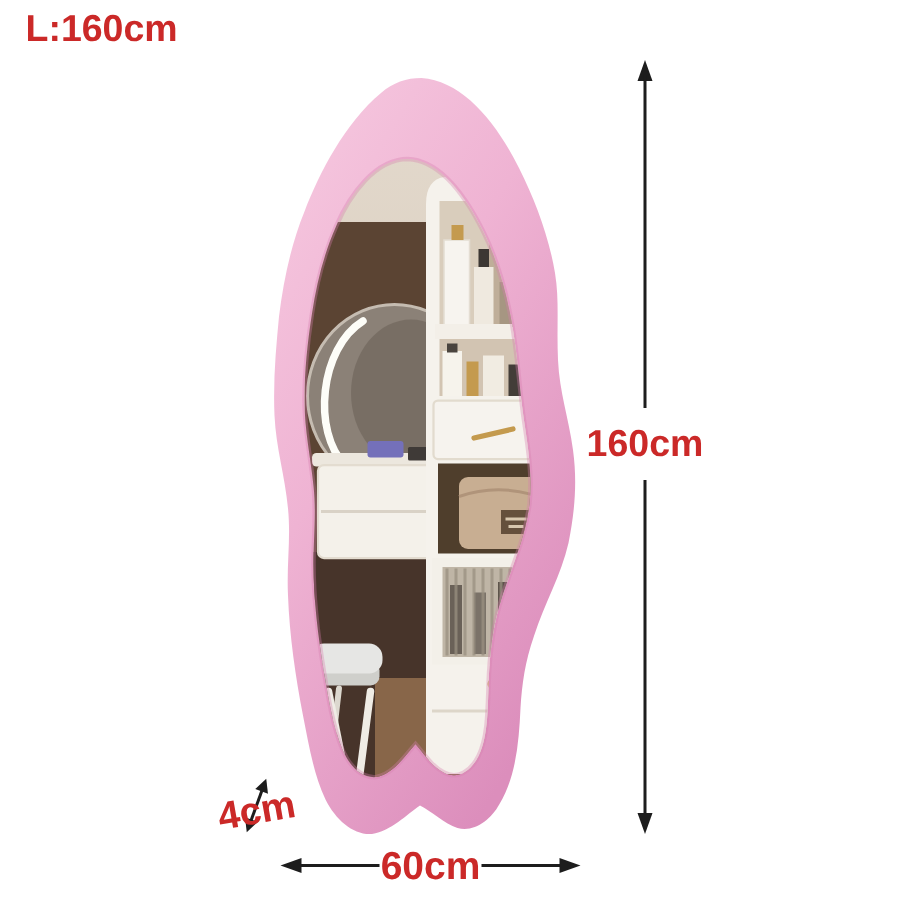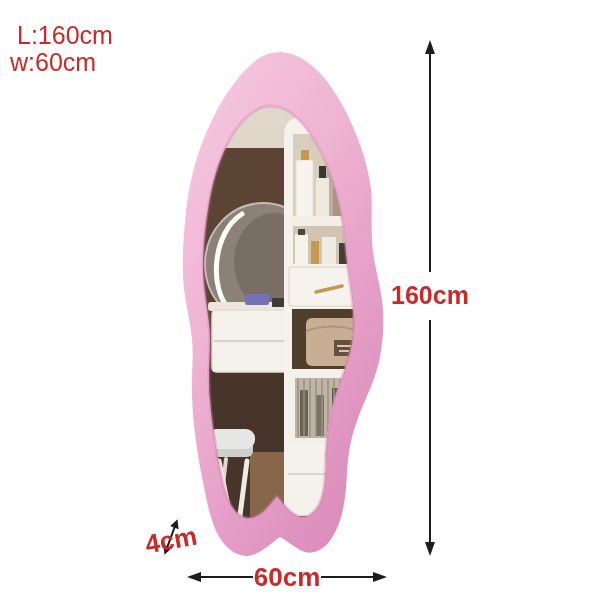--- a/index.html
+++ b/index.html
@@ -1,31 +1,30 @@
 <!DOCTYPE html>
 <html><head>
 <meta charset="utf-8">
 <style>
   html,body{margin:0;padding:0;background:#ffffff;}
   body{font-family:"Liberation Sans", sans-serif;}
   .stage{position:relative;width:600px;height:600px;background:#ffffff;overflow:hidden;}
-  .specs{position:absolute;top:22px;left:10px;font-size:25px;line-height:27px;font-weight:400;}
+  .specs{position:absolute;top:6px;left:10px;font-size:25px;line-height:27px;font-weight:700;}
   .spec-line{white-space:pre;}
   .spec-line.l1{padding-left:7px;}
   .mirror-svg{position:absolute;left:0;top:0;width:600px;height:600px;}
   svg text{font-family:"Liberation Sans", sans-serif;font-weight:600;}
 </style>
 </head>
 <body>
 
 <div class="stage">
 
   <div class="specs">
     <div class="spec-line l1" style="color: rgb(203, 41, 40);">L:160cm</div>
-    <div class="spec-line" style="color: rgb(203, 41, 40);">w:60cm</div>
   </div>
 
   <svg class="mirror-svg" viewBox="0 0 600 600">
     <defs>
       <linearGradient id="framePink" x1="0" y1="0" x2="0.65" y2="1">
         <stop offset="0" stop-color="#f7cbe1"></stop>
         <stop offset="0.45" stop-color="#efb3d3"></stop>
         <stop offset="1" stop-color="#dc8ebc"></stop>
       </linearGradient>
       <linearGradient id="glassBg" x1="0" y1="0" x2="0" y2="1">

